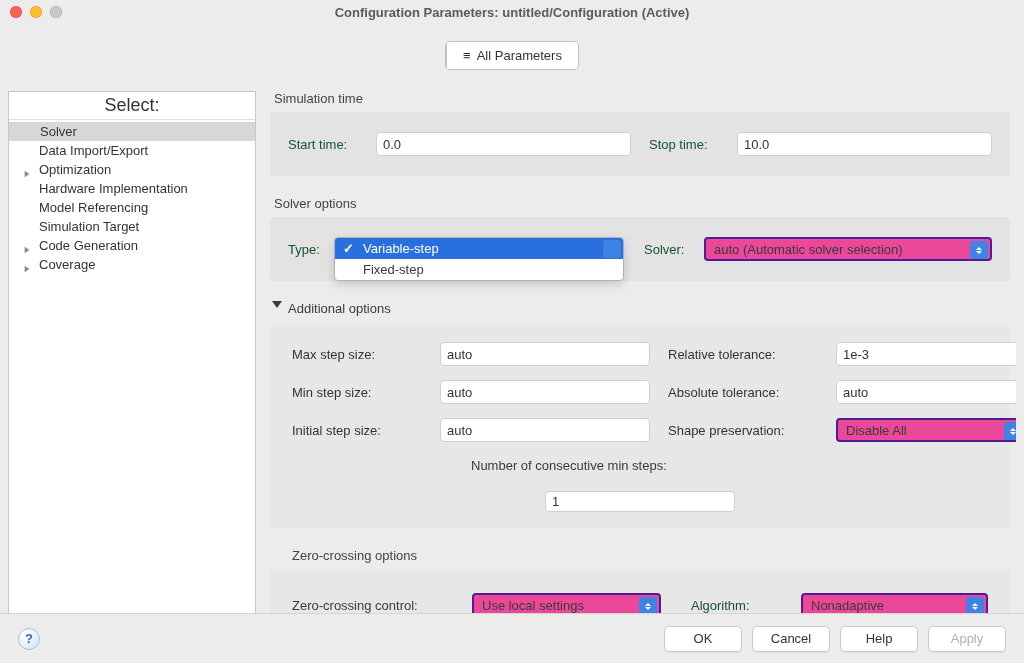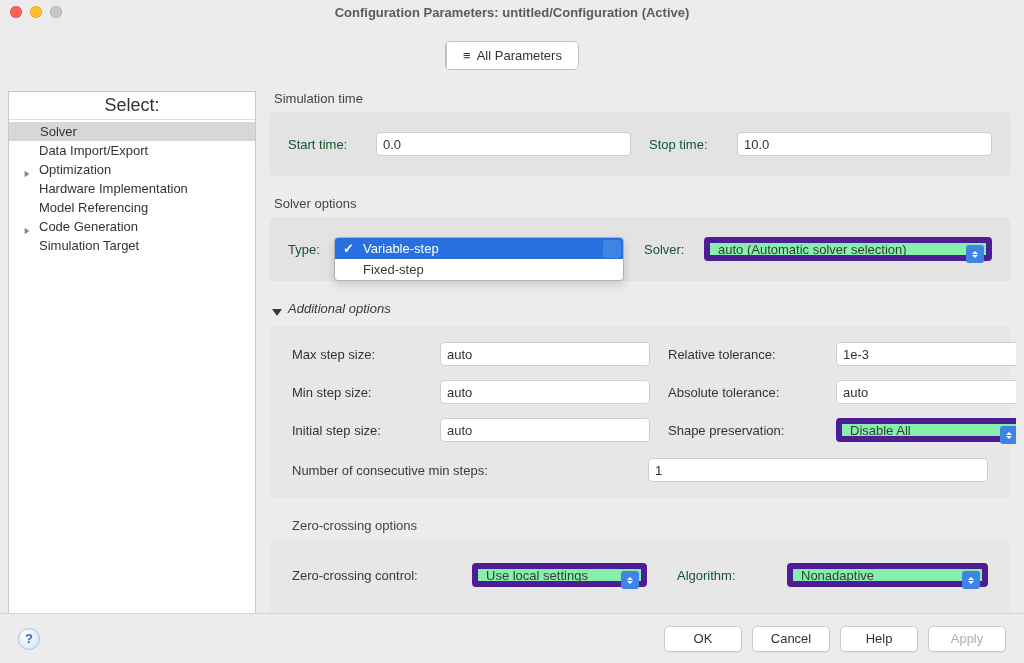--- a/index.html
+++ b/index.html
@@ -107,22 +107,22 @@
   input.text {
     height:24px;
     background:#fff; border:1px solid #cfcfcf;
     padding:2px 6px;
     font-size:13px; color:#333;
     border-radius:4px;
   }
 
   .combo {
     position:relative;
-    background:#86efac;
-    border:6px solid #4c1d95;
+    background:#ec4899;
+    border:2px solid #4c1d95;
     height:24px;
     display:flex; align-items:center;
     padding:0 22px 0 8px;
     border-radius:4px;
     cursor:pointer;
   }
   .combo .chev {
     position:absolute; right:2px; top:2px;
     width:18px; height:18px;
     background:#3f84e5;
@@ -158,24 +158,23 @@
     cursor:pointer;
   }
   .type-combo-open .opt.sel {
     background:#2a6fe0; color:#fff;
   }
   .type-combo-open .opt.sel .check {
     position:absolute; left:8px; top:3px; color:#fff; font-weight:bold;
   }
 
   .disclosure-row {
-    display:flex; align-items:flex-end; gap:6px;
+    display:flex; align-items:flex-start; gap:6px;
     margin:0 0 10px 2px;
     cursor:pointer;
-    font-style:italic;
   }
   .tri-down {
     width:0;height:0;
     border-left:5px solid transparent;
     border-right:5px solid transparent;
     border-top:7px solid #3a3a3a;
   }
 
   .inner-panel {
     background:#e7e7e7;
@@ -184,21 +183,21 @@
     margin-bottom:20px;
   }
   .grid2 {
     display:grid;
     grid-template-columns: 130px 210px 150px 1fr;
     gap:14px 18px;
     align-items:center;
   }
   .grid2 .pl { color:#333;}
   .fullrow {
-    display:flex; align-items:center; gap:18px; margin-top:16px;
+    display:flex; align-items:center; gap:18px; margin-top:16px;flex-direction:column;
   }
   .fullrow .pl { width:338px;}
   .fullrow input { flex:1; }
 
   .footer {
     position:absolute; bottom:0; left:0; right:0;
     height:50px;
     background:#ececec;
     display:flex; align-items:center;
     padding:0 18px;
@@ -268,28 +267,34 @@
         </div>
         <div class="tree-item">
           <span class="spacer"></span>
           <span class="lbl">Hardware Implementation</span>
         </div>
         <div class="tree-item">
           <span class="spacer"></span>
           <span class="lbl">Model Referencing</span>
         </div>
         <div class="tree-item">
+          <span class="spacer"></span>
+          <span class="lbl">Simulation Target</span>
+        </div>
+        <div class="tree-item">
           <span class="disclosure"><svg viewBox="0 0 10 10">
                 <path d="M2 1l6 4-6 4z"></path>
               </svg></span>
           <span class="lbl">Code Generation</span>
         </div>
         <div class="tree-item">
-          <span class="spacer"></span>
-          <span class="lbl">Simulation Target</span>
+          <span class="disclosure"><svg viewBox="0 0 10 10">
+                <path d="M2 1l6 4-6 4z"></path>
+              </svg></span>
+          <span class="lbl">Coverage</span>
         </div>
       </div>
     </div>
 
     <div class="main">
 
       <div class="section-title">Simulation time</div>
       <div class="panel">
         <div class="row" style="gap:18px;">
           <span class="lbl" style="min-width:70px">Start time:</span>
@@ -359,21 +364,21 @@
         <div class="fullrow">
           <span class="pl">Number of consecutive min steps:</span>
           <input class="text" value="1" style="">
         </div>
       </div>
 
       <div class="section-title" style="margin-left:22px;">Zero-crossing options</div>
       <div class="inner-panel" style="padding-bottom:20px;">
         <div class="row" style="gap:30px;">
           <span class="lbl-wide">Zero-crossing control:</span>
-          <div class="combo" style="width:175px">
+          <div class="combo" style="width:189px">
             <span>Use local settings</span>
             <div class="chev">
               <div class="tri up"></div>
                 <div class="tri dn"></div>
             </div>
           </div>
           <span class="lbl" style="min-width:80px">Algorithm:</span>
           <div class="combo" style="flex:1">
             <span>Nonadaptive</span>
             <div class="chev">

